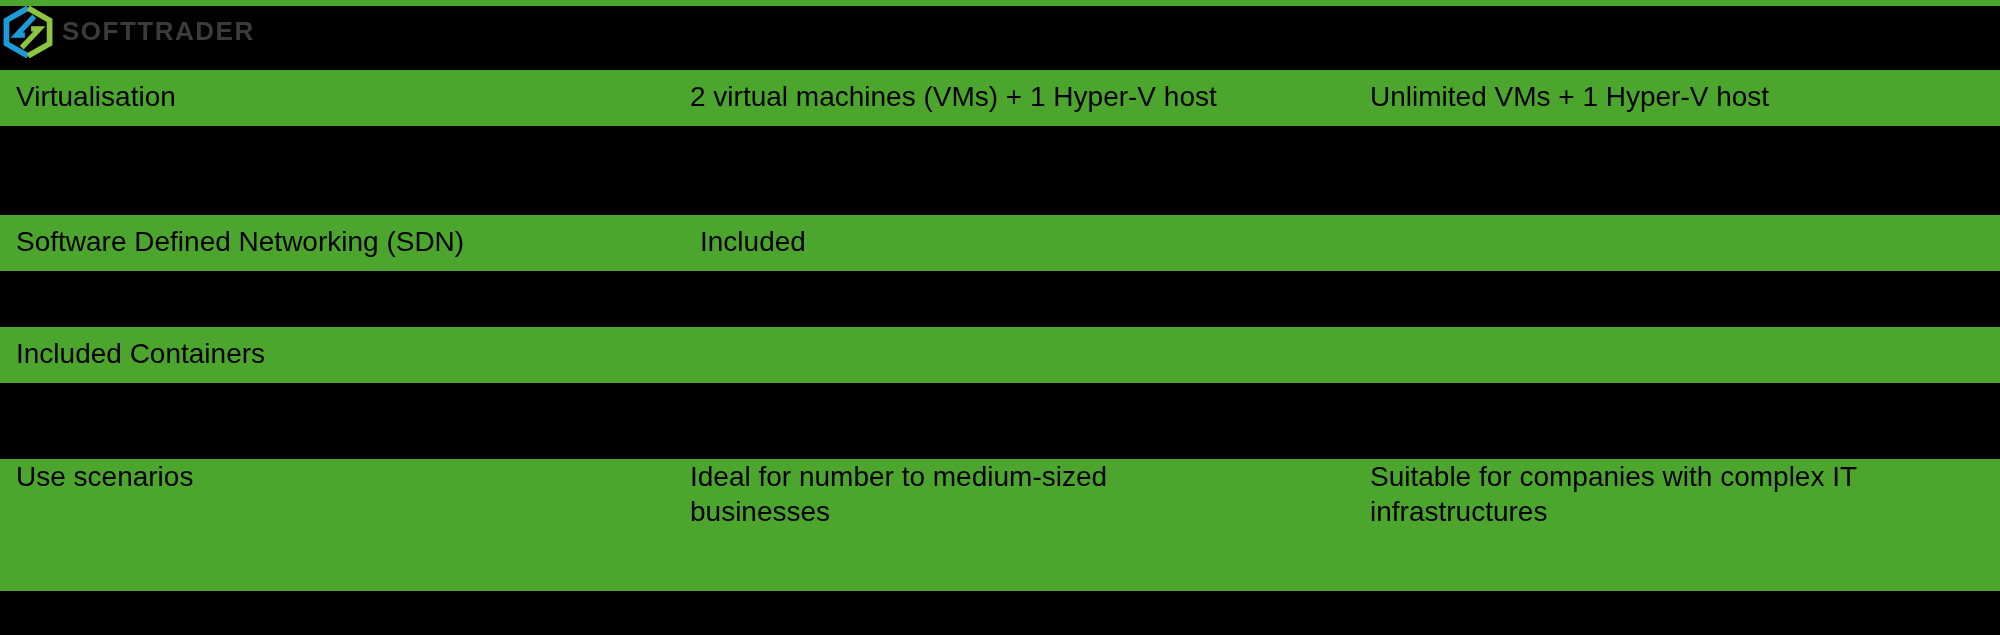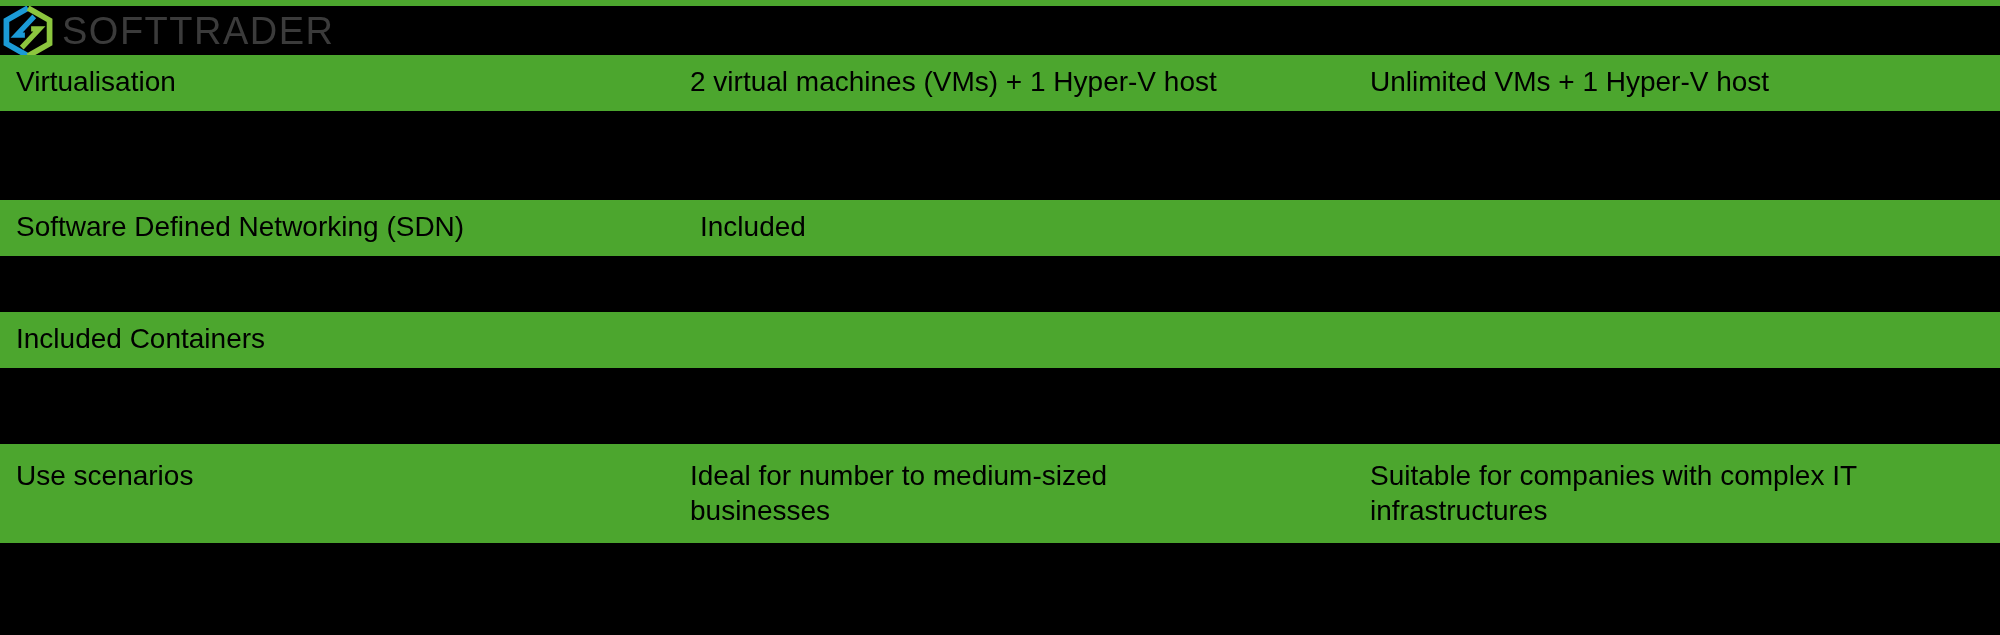--- a/index.html
+++ b/index.html
@@ -37,33 +37,33 @@
     box-sizing: border-box;
   }
   #logo-mark {
     width: 52px;
     height: 52px;
     flex: 0 0 52px;
     display: block;
     margin-top: 2px;
   }
   #brand-name {
-    font-size: 38px;
-    font-weight: 400;
+    font-size: 26px;
+    font-weight: 700;
     letter-spacing: 1.5px;
     color: #3b3b3b;
     line-height: 1;
     margin-left: 8px;
     font-family: "Liberation Sans", sans-serif;
   }
 
   
   #compare-table {
     position: absolute;
-    top: 55px; left: 0;
+    top: 70px; left: 0;
     width: 2000px;
     border-radius: 14px;
   }
   .table-row {
     display: flex;
     background: #4CA62E;
     width: 2000px;
     box-sizing: border-box;
     align-items: flex-start;
   }
@@ -77,21 +77,21 @@
     line-height: 35px;
     font-family: "Liberation Sans", sans-serif;
     box-sizing: border-box;
     white-space: pre-line;
   }
   .cell-feature { width: 685px; padding-left: 16px; }
   .cell-std     { width: 670px; padding-left: 5px; }
   .cell-dc      { width: 645px; padding-left: 15px; }
 
   .row-single { height: 56px; padding-top: 9px; }
-  .row-double { height: 99px; padding-top: 14px; }
+  .row-double { height: 132px; }
 </style>
 </head>
 <body>
 
 <div id="top-strip"></div>
 
 <div id="header">
   <svg id="logo-mark" viewBox="0 0 100 100">
 
     <path d="M50 4 L8.5 27.5 L8.5 72.5 L50 96" fill="none" stroke="#1B9BD7" stroke-width="11" stroke-linejoin="miter"></path>

